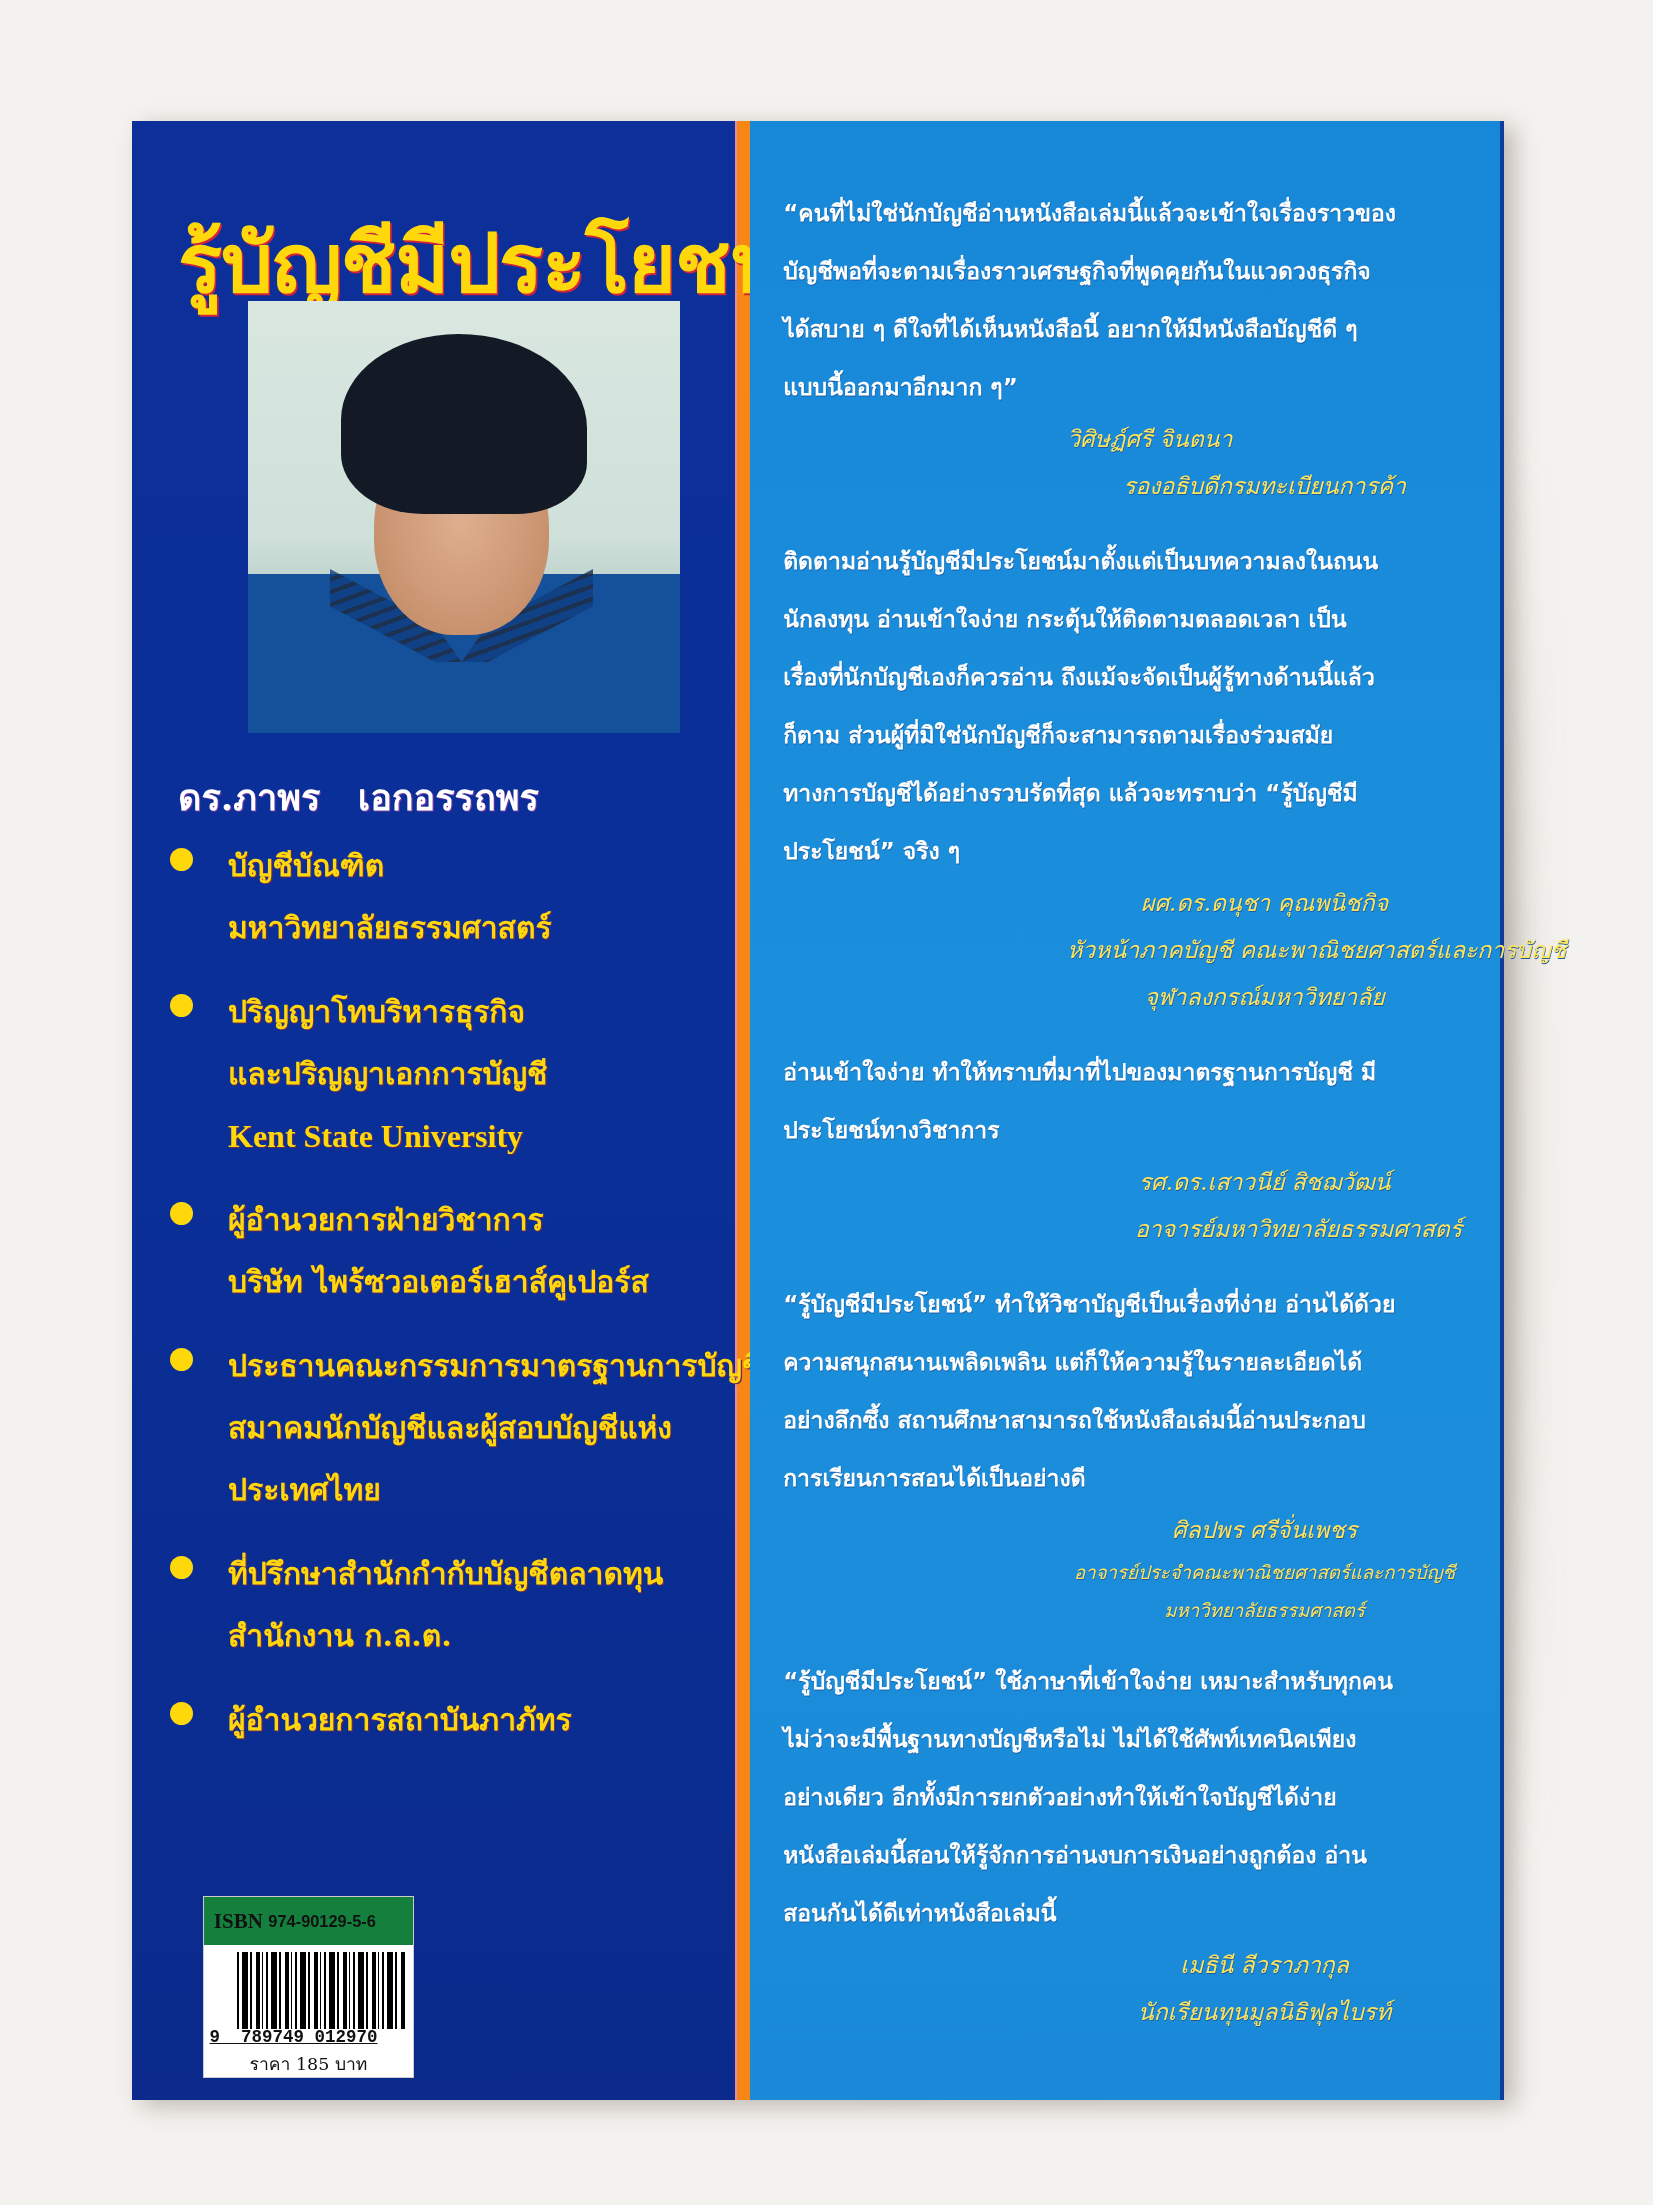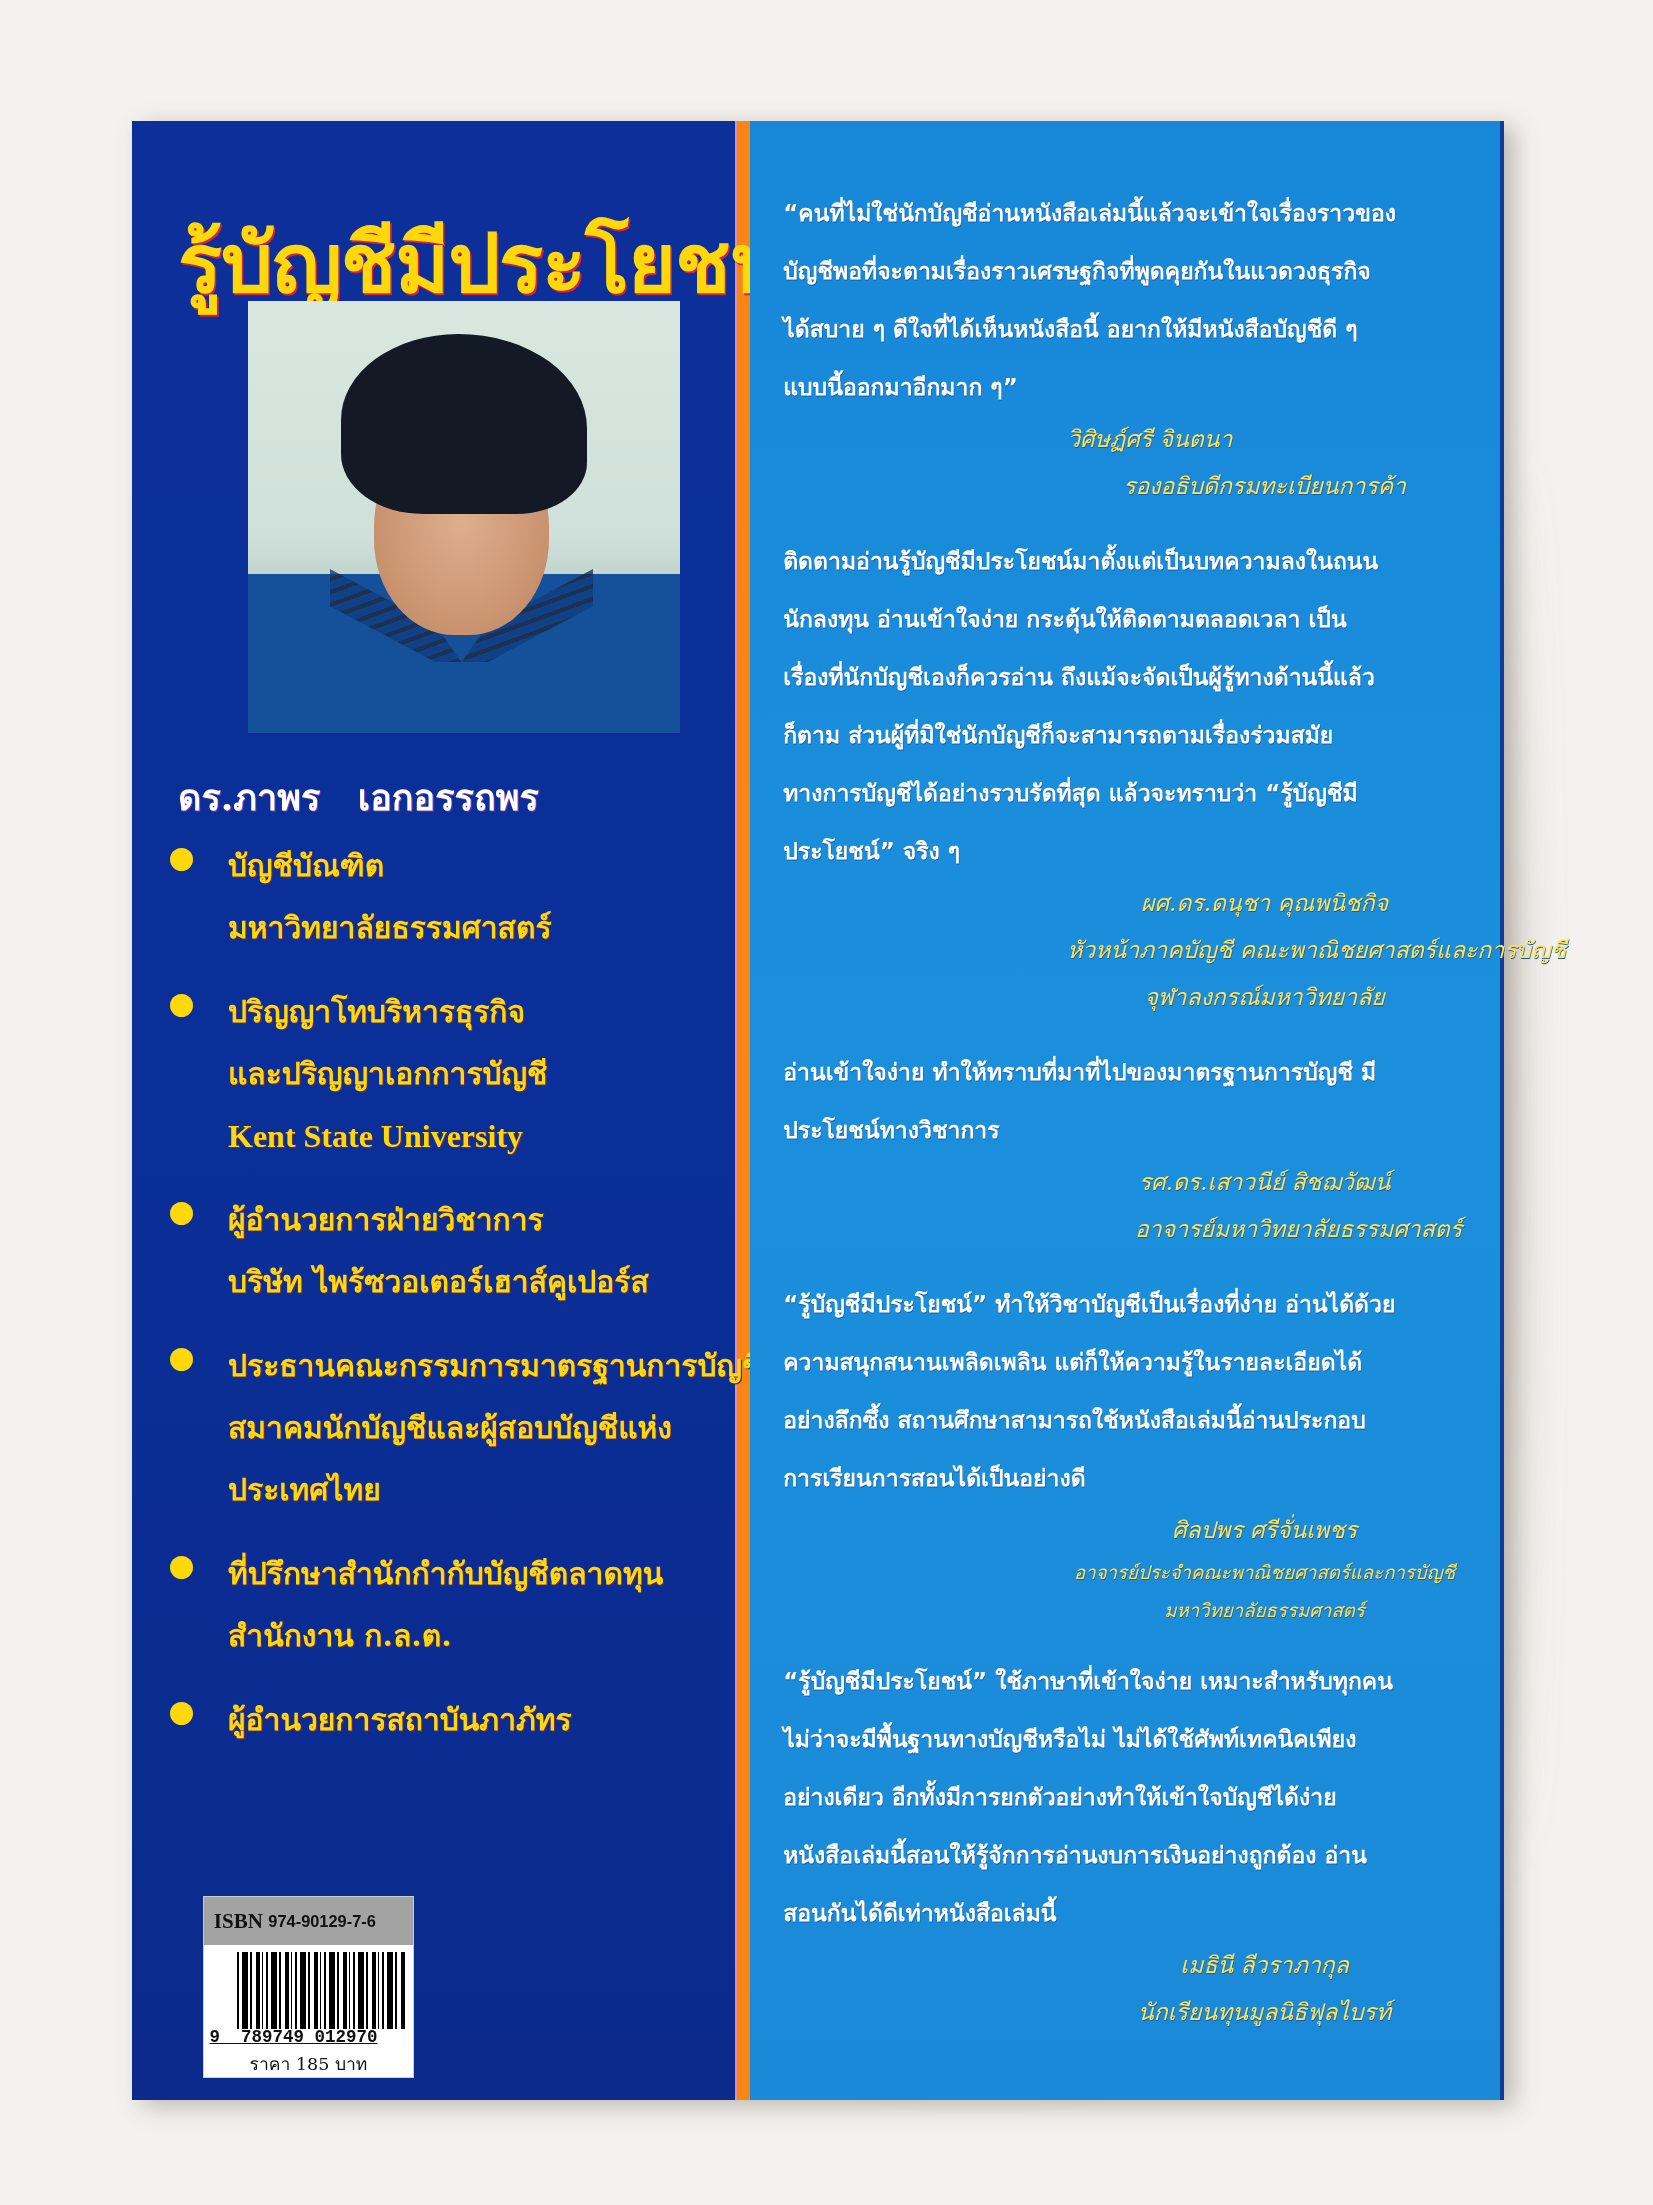--- a/index.html
+++ b/index.html
@@ -90,21 +90,21 @@
     display: block; color: #ffd80c; font-family: "DejaVu Serif", serif;
     font-weight: bold; font-size: 30px; line-height: 62px; white-space: nowrap;
     text-shadow: 1.1px 1.1px 0 #6a2a50;
   }
   .cred .line.en { font-family: "Liberation Serif", serif; font-size: 32px; }
   .isbn {
     position: absolute; left: 71px; top: 1775px; width: 209px; height: 180px;
     background: #fff; border: 0.5px solid #ccc;
   }
   .isbn .bar-top {
-    height: 48px; background: #a3a3a3; display: flex; align-items: center; padding-left: 9.8px;
+    height: 48px; background: #15803d; display: flex; align-items: center; padding-left: 9.8px;
     font-family: "Liberation Serif", serif; font-weight: bold; color: #111;
   }
   .isbn .bar-top .k { font-size: 21px; margin-right: 5.5px; }
   .isbn .bar-top .v { font-family: "Liberation Sans", sans-serif; font-size: 16.4px; }
   .isbn .barcode {
     position: absolute; left: 33px; top: 55px; width: 170px; height: 77px;
     background: repeating-linear-gradient(90deg,
       #000 0 2.2px, #fff 2.2px 4.9px, #000 4.9px 11px, #fff 11px 13px, #000 13px 14.8px,
       #fff 14.8px 19px, #000 19px 23px, #fff 23px 25px, #000 25px 26px, #fff 26px 29px);
   }
@@ -182,21 +182,21 @@
         </div>
         <div class="cred">
           <span class="dot"></span>
           <span class="line">ผู้อำนวยการสถาบันภาภัทร</span>
         </div>
       </div>
 
     <div class="isbn">
       <div class="bar-top">
         <span class="k">ISBN</span>
-        <span class="v">974-90129-7-6</span>
+        <span class="v">974-90129-5-6</span>
       </div>
       <div class="barcode"></div>
       <div class="digits">9  789749 012970</div>
       <div class="price">ราคา 185 บาท</div>
     </div>
   </div>
 
   <div class="stripe-pink"></div>
   <div class="stripe"></div>
 

